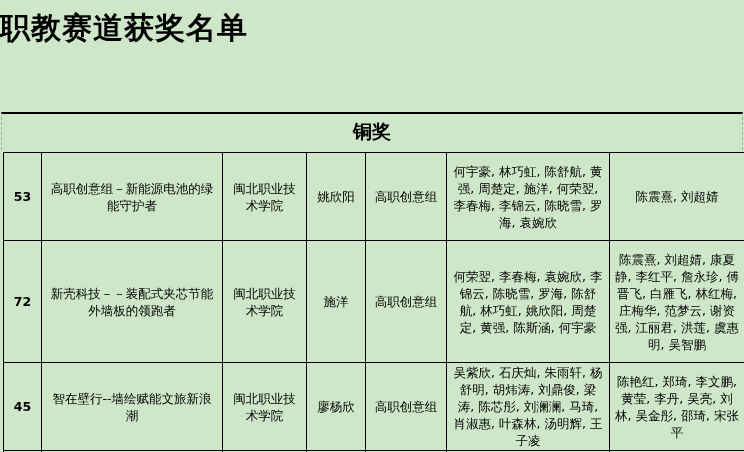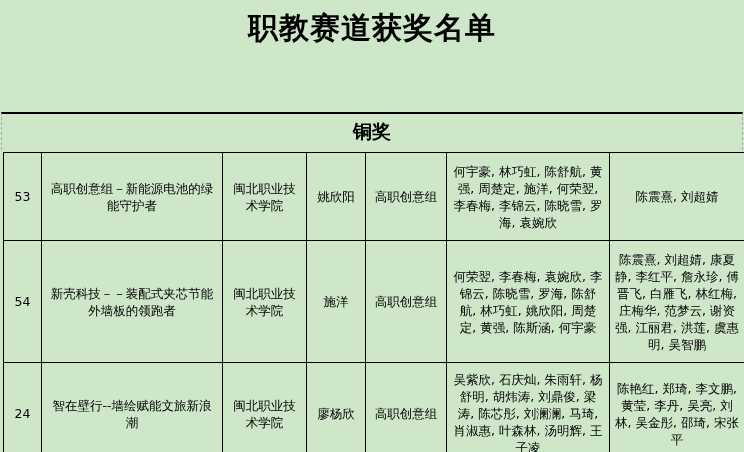--- a/index.html
+++ b/index.html
@@ -13,21 +13,20 @@
     overflow: hidden;
     background: #cfe7c9;
     color: #000;
     font-family: "DejaVu Sans", sans-serif;
   }
   .title {
     position: absolute;
     top: 8px;
     left: 0;
     width: 744px;
-    text-align: center;
     font-size: 30px;
     font-weight: bold;
     letter-spacing: 1px;
   }
   .bronze-band {
     position: absolute;
     top: 112px;
     left: 1px;
     width: 740px;
     height: 36px;
@@ -48,33 +47,33 @@
     border-collapse: collapse;
     table-layout: fixed;
   }
   table.awards td {
     border: 1px solid #000;
     background: #cfe7c9;
     text-align: center;
     vertical-align: middle;
     font-size: 12.5px;
     line-height: 17px;
-    padding: 8px 5px;
+    padding: 1px 5px;
     word-break: break-all;
     overflow: hidden;
   }
   tr.h88  { height: 88px; }
   tr.h122 { height: 122px; }
   tr.h86  { height: 86px; }
   tr.partial td {
     height: 6px;
     padding: 0;
     border-bottom: none;
   }
-  .c-no { font-size: 12px; }
+  .c-no { font-size: 12px; font-weight: bold; }
 </style>
 </head>
 <body>
 
 <div class="page">
 
   <div class="title">职教赛道获奖名单</div>
 
   <div class="bronze-band">
     <span>铜奖</span>
@@ -94,30 +93,30 @@
       <tr class="h88">
         <td class="c-no">53</td>
         <td class="c-proj">高职创意组－新能源电池的绿能守护者</td>
         <td class="c-sch">闽北职业技术学院</td>
         <td class="c-lead">姚欣阳</td>
         <td class="c-grp">高职创意组</td>
         <td class="c-mem">何宇豪, 林巧虹, 陈舒航, 黄强, 周楚定, 施洋, 何荣翌, 李春梅, 李锦云, 陈晓雪, 罗海, 袁婉欣</td>
         <td class="c-adv">陈震熹, 刘超婧</td>
       </tr>
       <tr class="h122">
-        <td class="c-no">54</td>
+        <td class="c-no">72</td>
         <td class="c-proj">新壳科技－－装配式夹芯节能外墙板的领跑者</td>
         <td class="c-sch">闽北职业技术学院</td>
         <td class="c-lead">施洋</td>
         <td class="c-grp">高职创意组</td>
         <td class="c-mem">何荣翌, 李春梅, 袁婉欣, 李锦云, 陈晓雪, 罗海, 陈舒航, 林巧虹, 姚欣阳, 周楚定, 黄强, 陈斯涵, 何宇豪</td>
         <td class="c-adv">陈震熹, 刘超婧, 康夏静, 李红平, 詹永珍, 傅晋飞, 白雁飞, 林红梅, 庄梅华, 范梦云, 谢资强, 江丽君, 洪莲, 虞惠明, 吴智鹏</td>
       </tr>
       <tr class="h86">
-        <td class="c-no">24</td>
+        <td class="c-no">45</td>
         <td class="c-proj">智在壁行--墙绘赋能文旅新浪潮</td>
         <td class="c-sch">闽北职业技术学院</td>
         <td class="c-lead">廖杨欣</td>
         <td class="c-grp">高职创意组</td>
         <td class="c-mem">吴紫欣, 石庆灿, 朱雨轩, 杨舒明, 胡炜涛, 刘鼎俊, 梁涛, 陈芯彤, 刘澜澜, 马琦, 肖淑惠, 叶森林, 汤明辉, 王子凌</td>
         <td class="c-adv">陈艳红, 郑琦, 李文鹏, 黄莹, 李丹, 吴亮, 刘林, 吴金彤, 邵琦, 宋张平</td>
       </tr>
       <tr class="partial">
         <td></td>
         <td></td>

